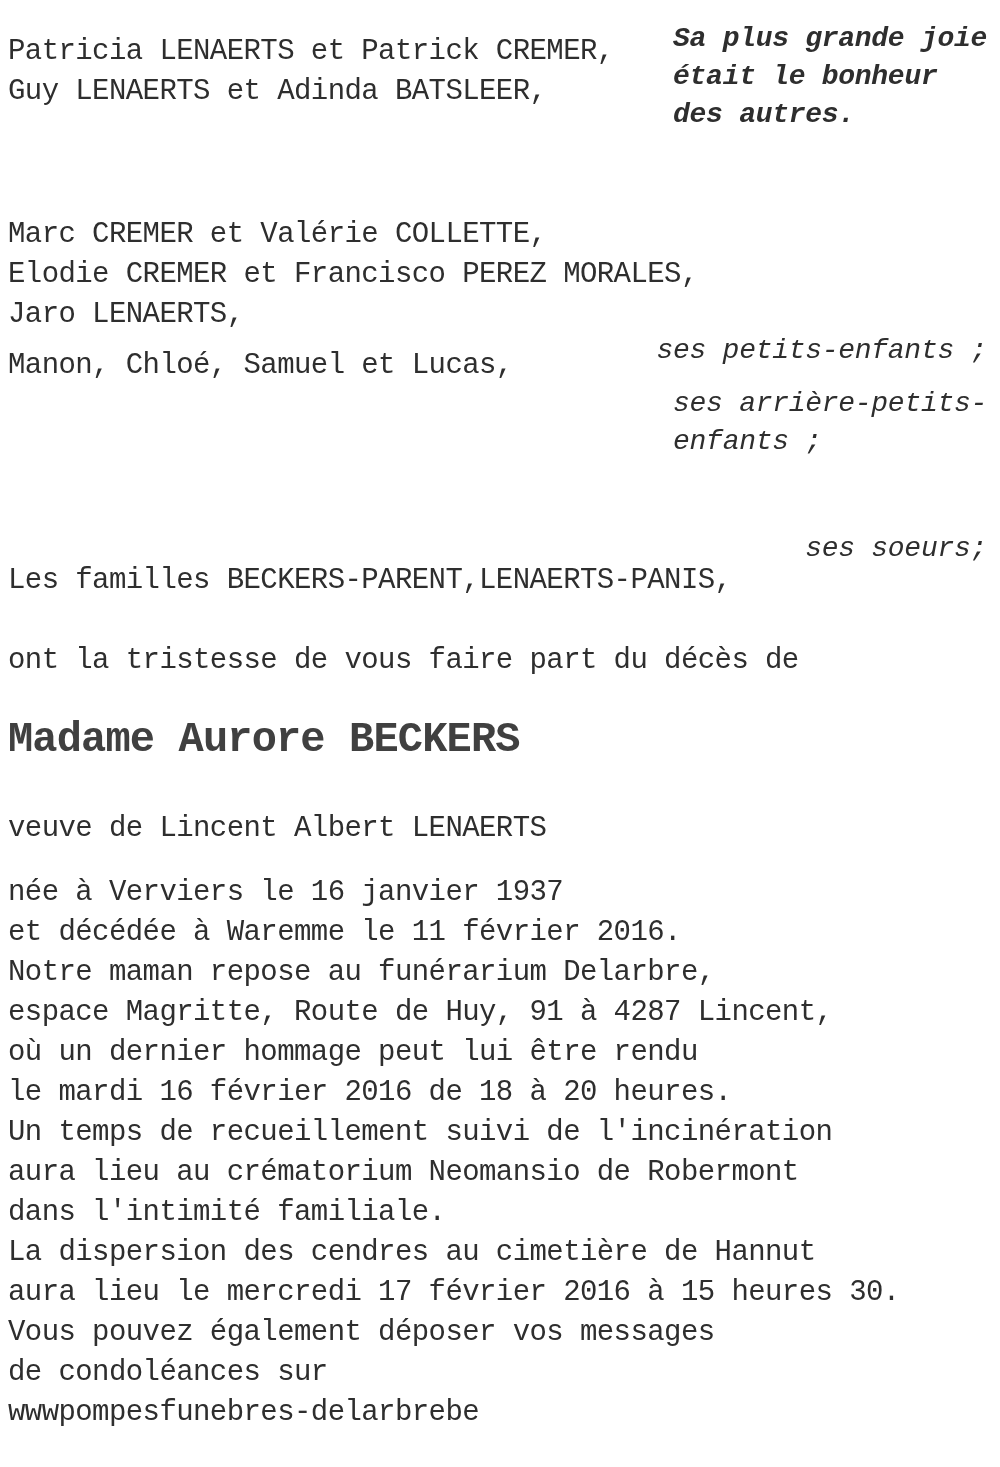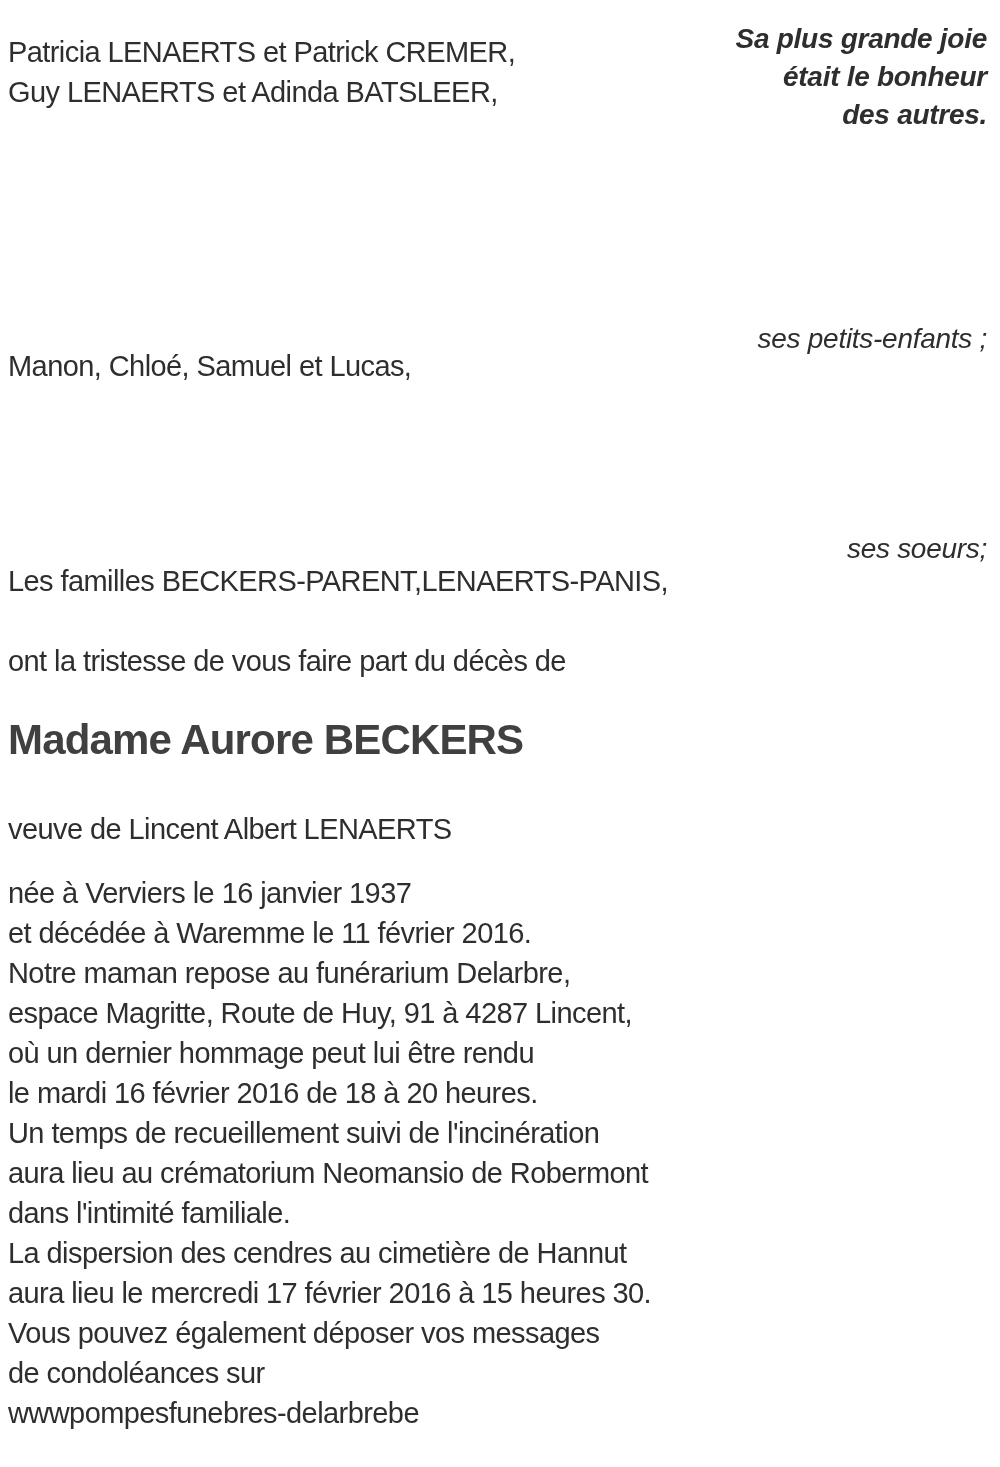--- a/index.html
+++ b/index.html
@@ -5,42 +5,41 @@
   html, body {
     margin: 0;
     padding: 0;
     background: #ffffff;
   }
   .page {
     position: relative;
     width: 1000px;
     height: 1467px;
     background: #ffffff;
-    font-family: Liberation Sans, sans-serif;
+    font-family: Liberation Mono, monospace;
     color: #2e2e2e;
     overflow: hidden;
   }
   .lblock {
     position: absolute;
     left: 8px;
     font-size: 29px;
     line-height: 40px;
     letter-spacing: -0.02em;
     white-space: pre-line;
     text-align: left;
   }
   .rblock {
     position: absolute;
     right: 13px;
     font-size: 28px;
     line-height: 38px;
     letter-spacing: -0.01em;
     font-style: italic;
     white-space: pre-line;
-    text-align: right;
   }
   .motto {
     font-weight: bold;
   }
   .deceased-name {
     position: absolute;
     left: 8px;
     top: 716px;
     font-size: 42px;
     font-weight: bold;
@@ -50,20 +49,23 @@
   }
 </style>
 </head>
 <body>
 
 <div class="page">
 
   <div class="lblock" style="top: 32px;">Patricia LENAERTS et Patrick CREMER,
 Guy LENAERTS et Adinda BATSLEER,</div>
 
+  <div class="lblock" style="top: 215px;">Marc CREMER et Valérie COLLETTE,
+Elodie CREMER et Francisco PEREZ MORALES,
+Jaro LENAERTS,</div>
 
   <div class="lblock" style="top: 338px; margin-top: 8px;">Manon, Chloé, Samuel et Lucas,</div>
 
 
   <div class="lblock" style="top: 561px;">Les familles BECKERS-PARENT,LENAERTS-PANIS,</div>
 
   <div class="lblock" style="top: 641px;">ont la tristesse de vous faire part du décès de</div>
 
   <div class="deceased-name">Madame Aurore BECKERS</div>
 
@@ -82,18 +84,20 @@
 aura lieu le mercredi 17 février 2016 à 15 heures 30.
 Vous pouvez également déposer vos messages
 de condoléances sur
 wwwpompesfunebres-delarbrebe</div>
 
   <div class="rblock motto" style="top: 20px;">Sa plus grande joie
 était le bonheur
 des autres.</div>
 
 
-  <div class="rblock" style="top: 320px;">ses petits-enfants ;</div>
+  <div class="rblock" style="top: 332px;">ses petits-enfants ;</div>
 
+  <div class="rblock" style="top: 385px;">ses arrière-petits-
+enfants ;</div>
 
   <div class="rblock" style="top: 530px;">ses soeurs;</div>
 
 </div>
 
 </body></html>

